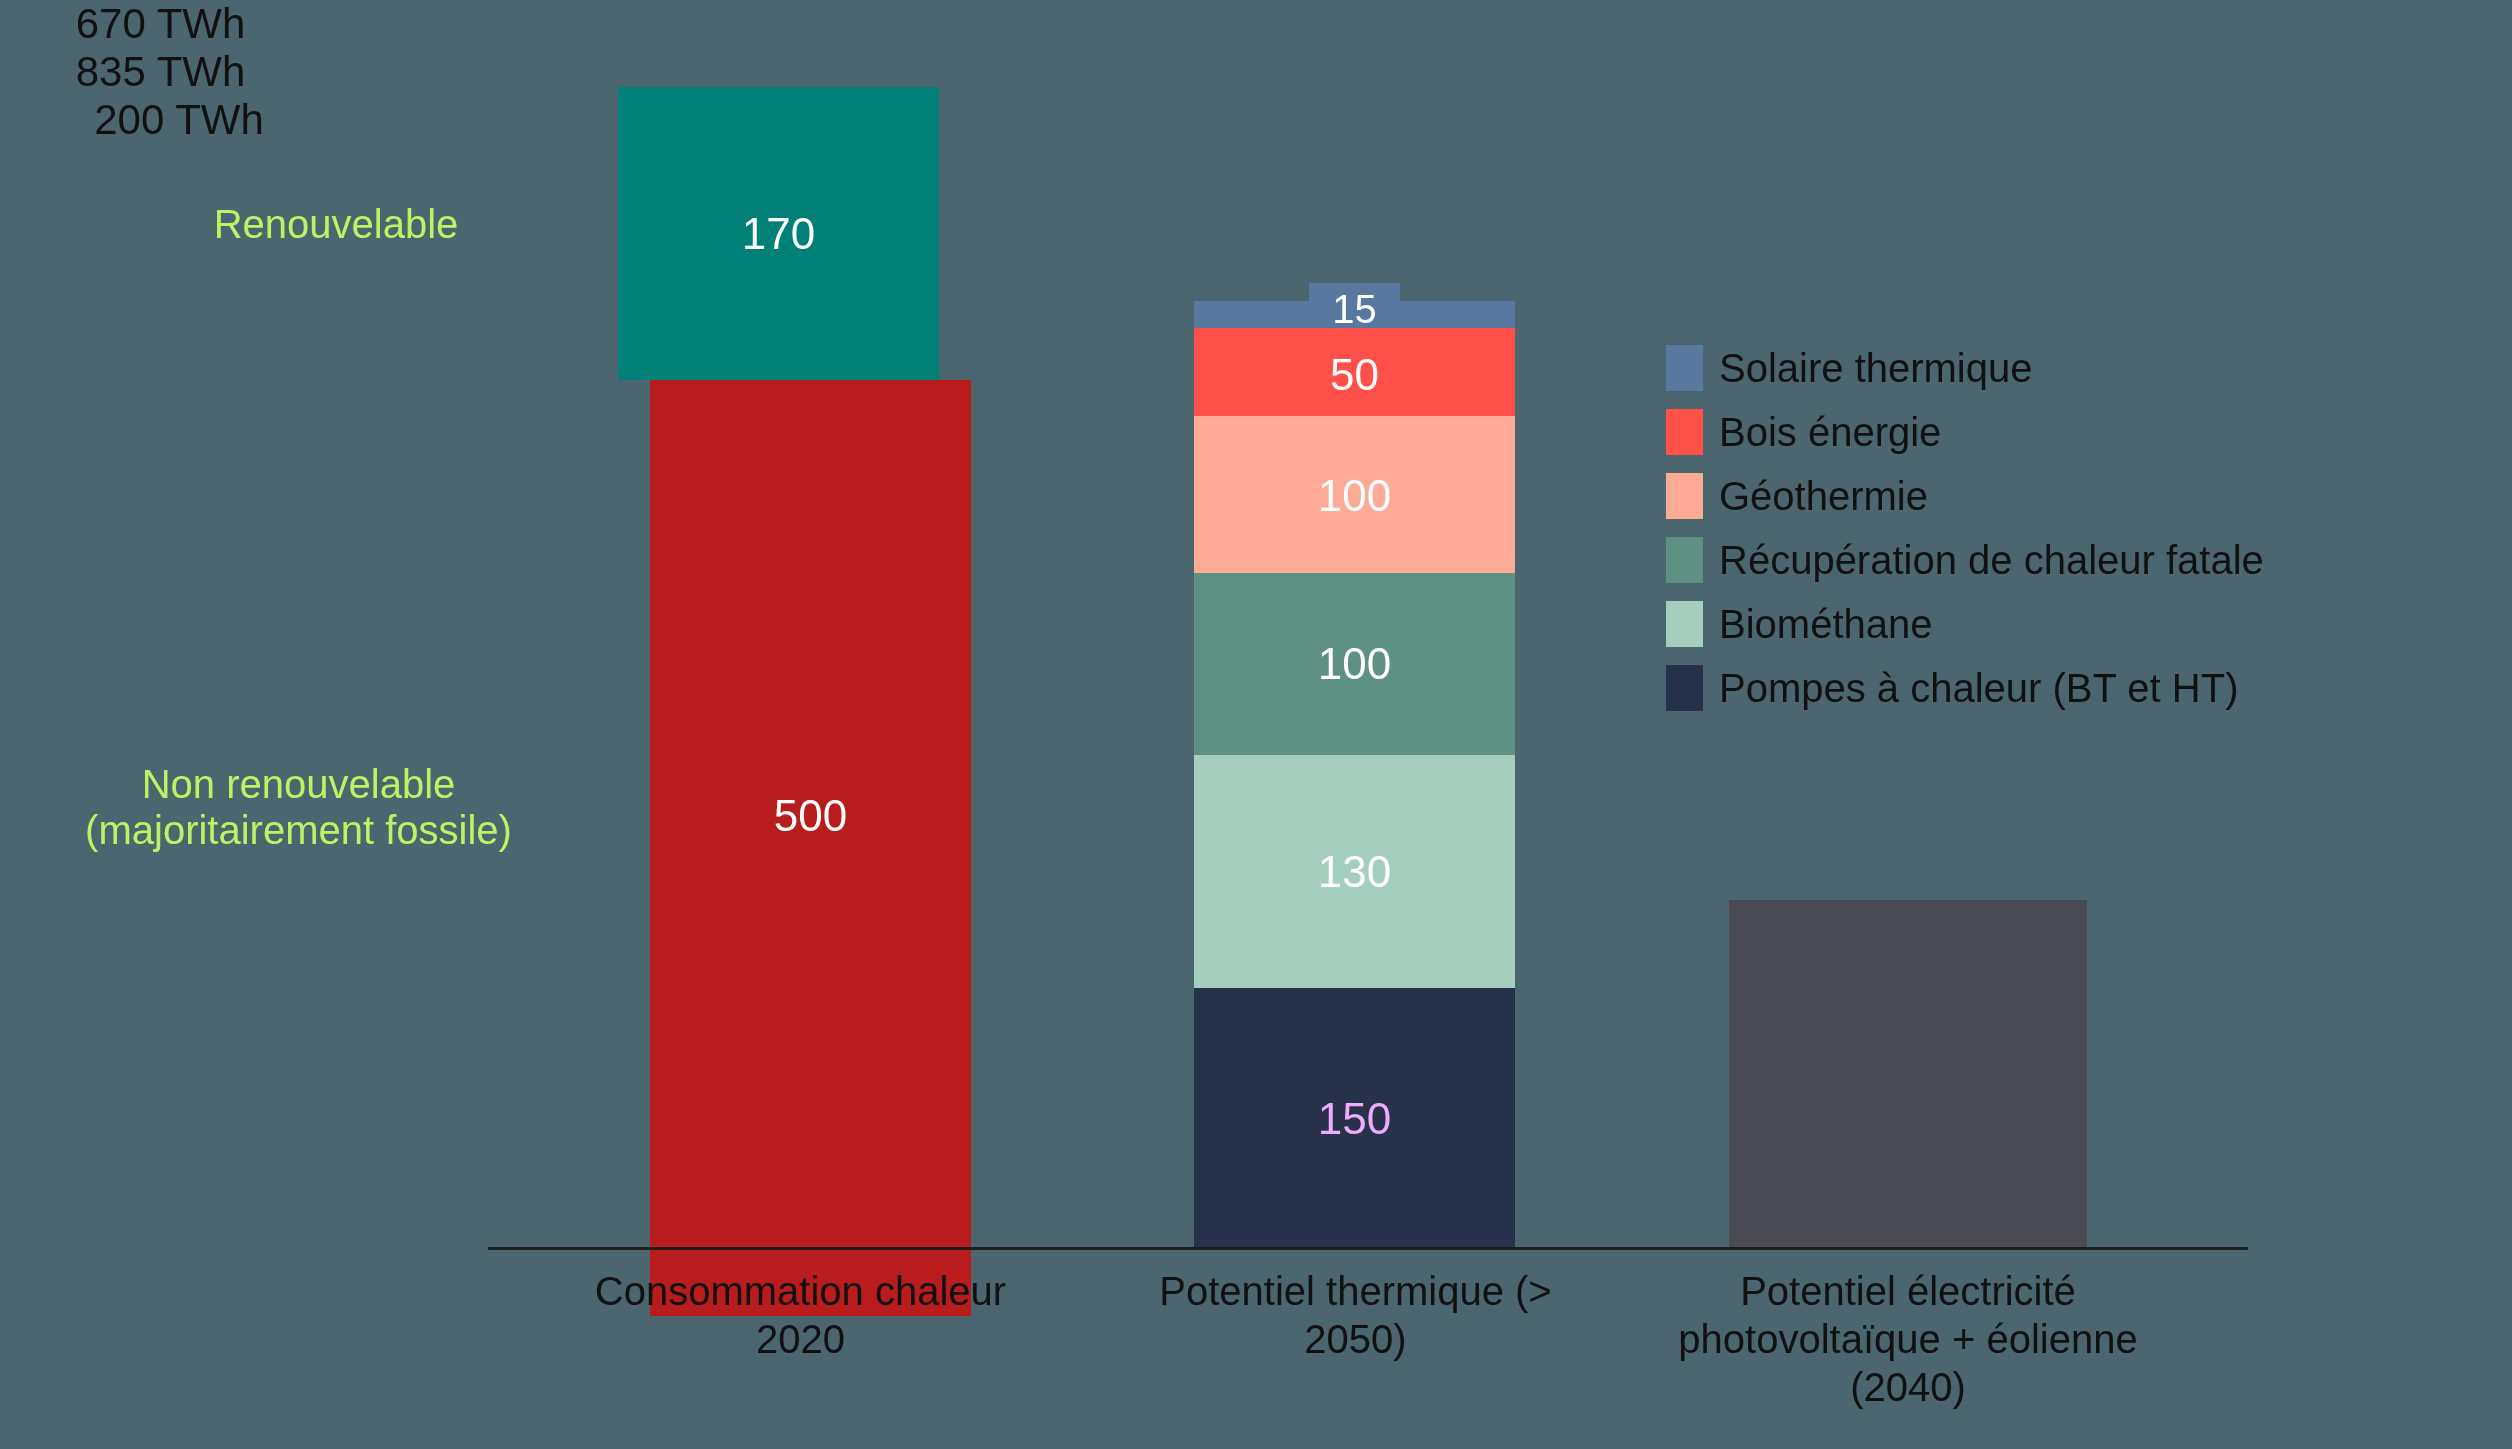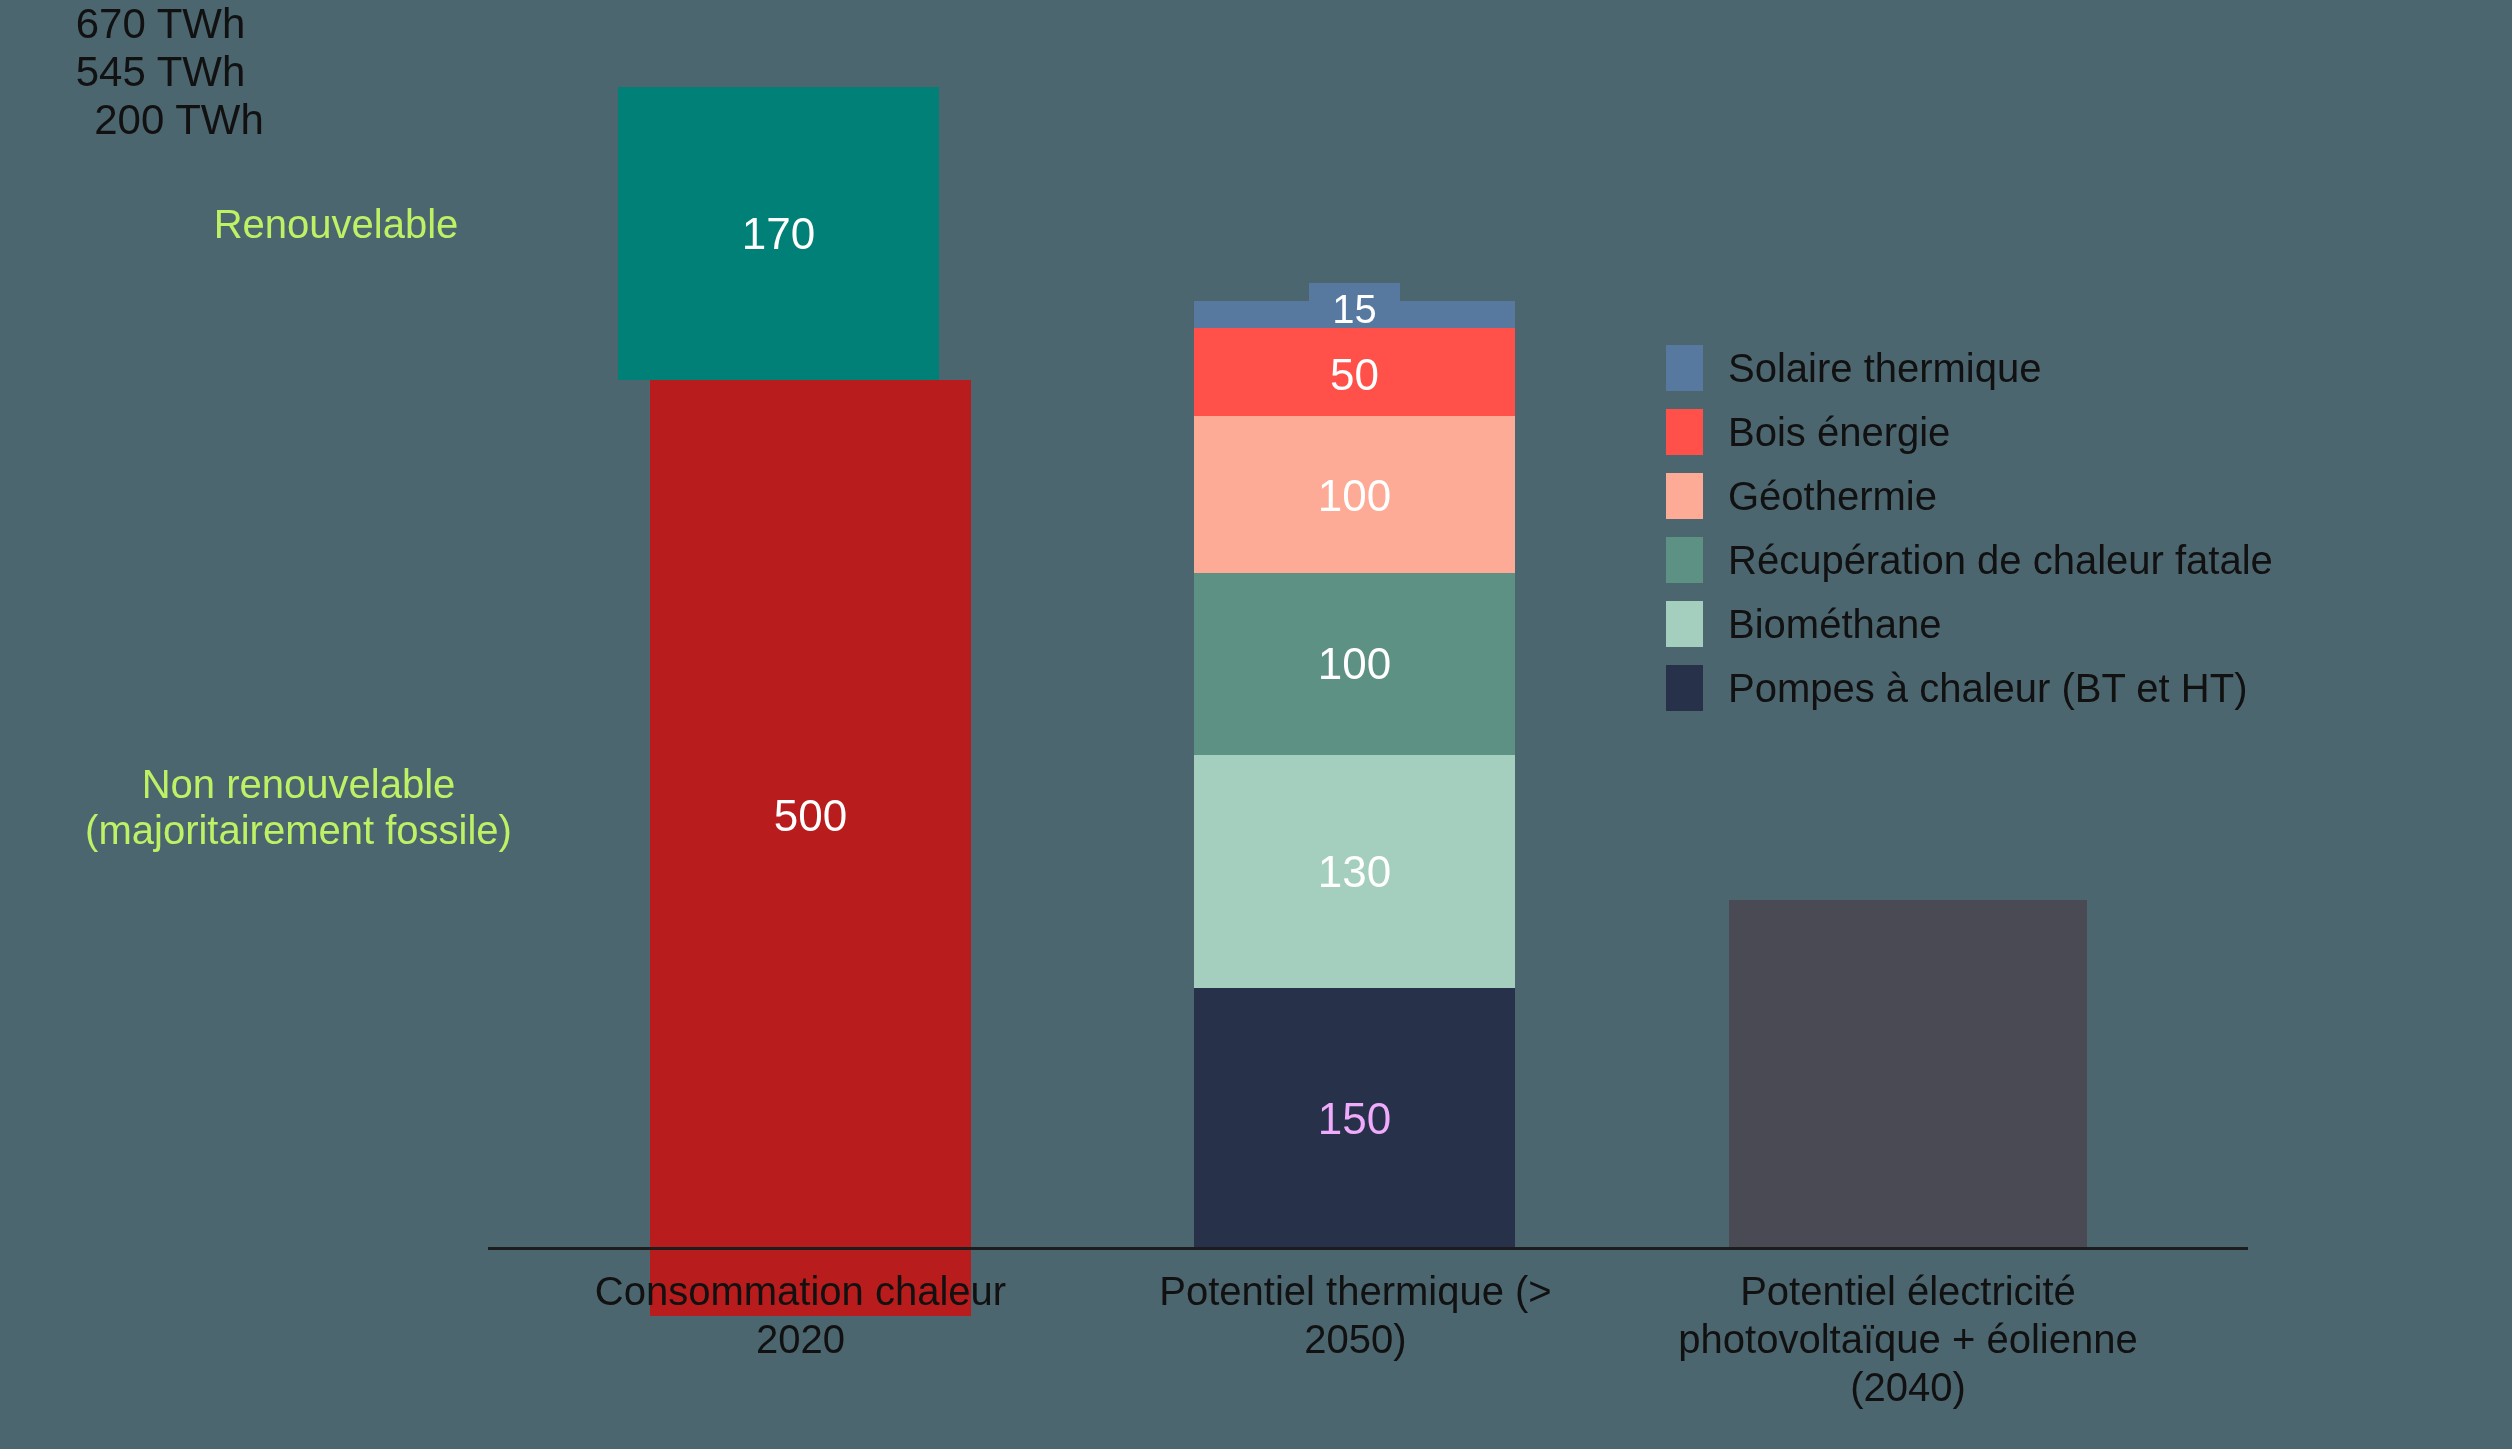--- a/index.html
+++ b/index.html
@@ -93,21 +93,21 @@
     display: flex;
     align-items: center;
     height: 64px;
   }
   .legend-swatch {
     width: 37px;
     height: 46px;
     flex: 0 0 auto;
   }
   .legend-text {
-    margin-left: 25px;
+    margin-left: 16px;
     font-size: 40px;
     color: #111111;
     white-space: nowrap;
   }
 </style>
 </head>
 <body>
 
 <div id="stage">
 
@@ -119,21 +119,21 @@
 
   <div class="bar-seg" style="left:650px; top:380px; width:321px; height:936px; background:#b91c1c;">
     <div class="seg-value" style="top:414px;">500</div>
   </div>
 
   <div class="lbl side-label" style="left:90px; top:201px; width:492px;">Renouvelable</div>
 
   <div class="lbl side-label" style="left:15px; top:761px; width:567px;">Non renouvelable
 (majoritairement fossile)</div>
 
-  <div class="bar-total" style="left:1194px; top:230px; width:321px;">545 TWh</div>
+  <div class="bar-total" style="left:1194px; top:230px; width:321px;">835 TWh</div>
 
   <div class="bar-seg" style="left:1194px; top:301px; width:321px; height:27px; background:#57799f;"></div>
 
   <div class="value-chip" style="left:1309px; top:283px; width:91px; background:#57799f;">15</div>
 
   <div class="bar-seg" style="left:1194px; top:328px; width:321px; height:88px; background:#ff514a;">
     <div class="seg-value" style="top:24.6px;">50</div>
   </div>
 
   <div class="bar-seg" style="left:1194px; top:416px; width:321px; height:157px; background:#fdab96;">

